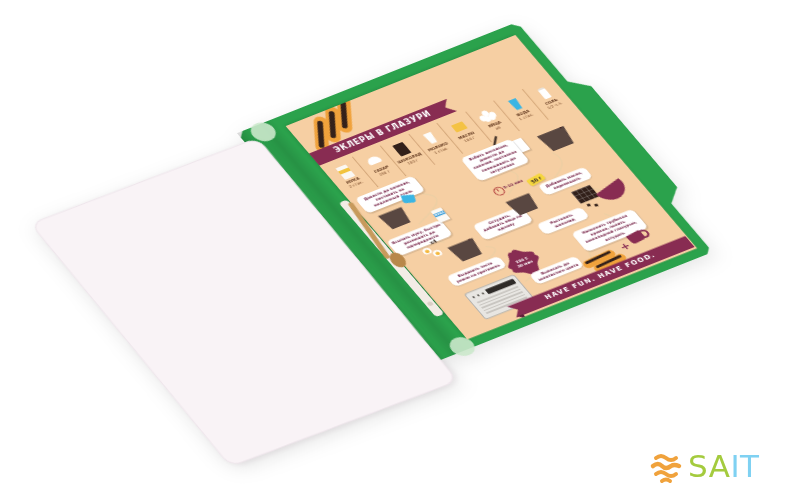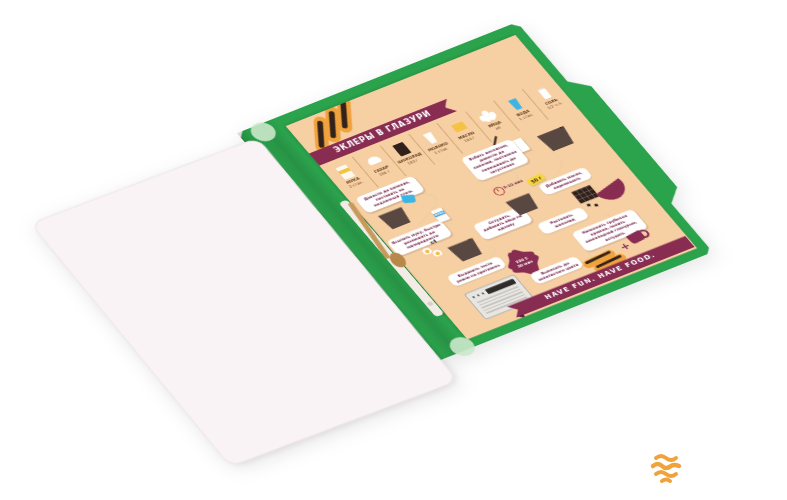--- a/index.html
+++ b/index.html
@@ -295,15 +295,16 @@
 
   <div class="logo">
     <svg width="36" height="36" viewBox="0 0 36 36">
       <g fill="none" stroke="#F0A23C" stroke-width="4" stroke-linecap="round">
         <path d="M8 10 q5 -4 10 0 t10 0"></path>
         <path d="M5 18 q5 -4 9 0 t9 0 q3 -2 8 0" stroke-width="4.5"></path>
         <path d="M8 26 q5 -4 10 0 t10 0"></path>
         <path d="M14 33 q4 -3 8 0"></path>
       </g>
     </svg>
+    <div class="logo-text"><span class="logo-sa">SA</span><span class="logo-it">IT</span></div>
   </div>
 
 </div>
 
 </body></html>

